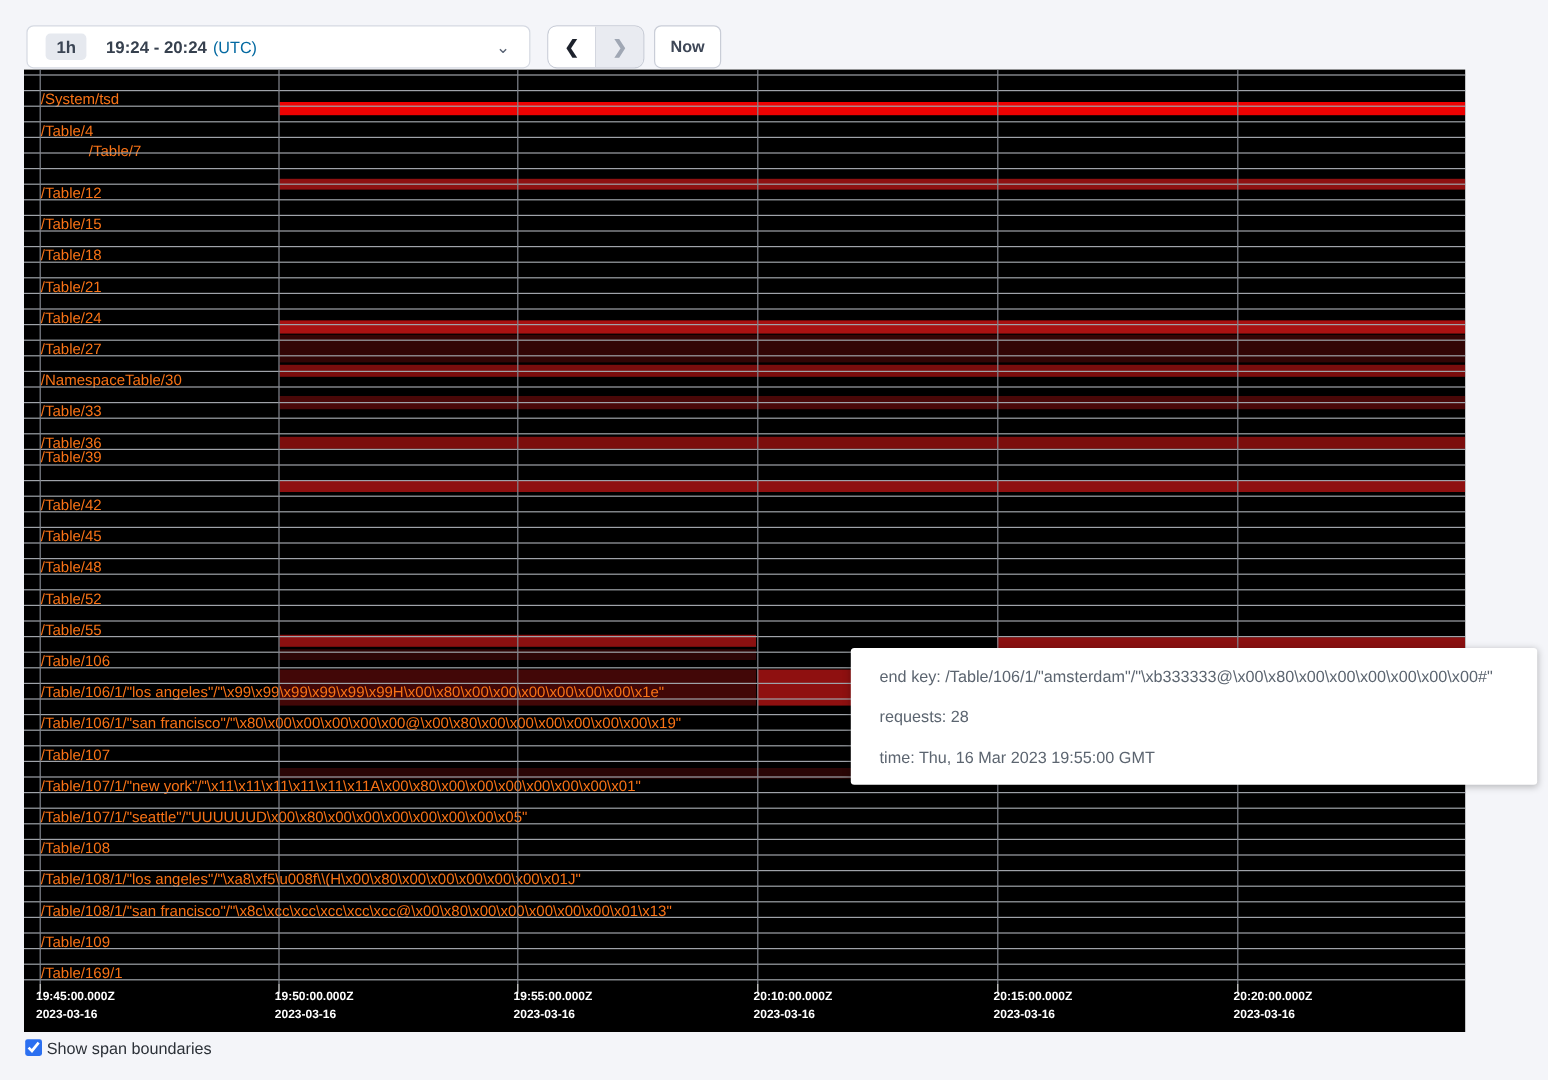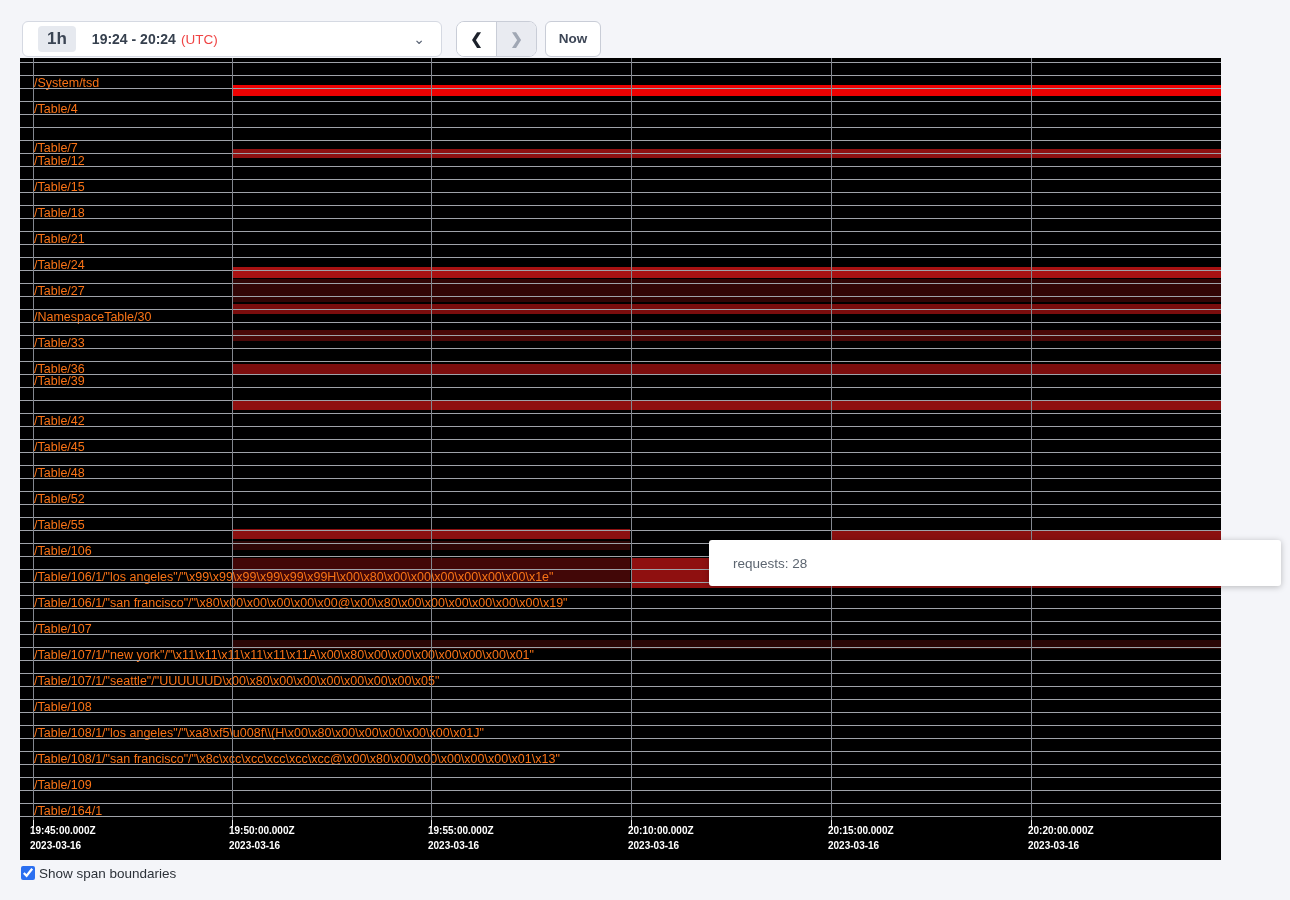--- a/index.html
+++ b/index.html
@@ -9,23 +9,23 @@
     font-family:"Liberation Sans", sans-serif;
     overflow:hidden;
   }
   
   .time-selector{
     position:absolute;left:22px;top:21px;width:420px;height:36px;box-sizing:border-box;
     background:#fff;border:1px solid #d5d9e2;border-radius:6px;
     display:flex;align-items:center;cursor:pointer;
   }
   .range-badge{margin-left:15px;background:#e6e9ef;border-radius:4px;padding:3px 9px;
-    font-size:17px;font-weight:bold;color:#3b4554;}
+    font-size:14px;font-weight:bold;color:#3b4554;}
   .range-label{margin-left:16px;font-size:14px;font-weight:bold;color:#36404e;}
-  .range-tz{margin-left:5px;font-size:13.5px;color:#ef4444;}
+  .range-tz{margin-left:5px;font-size:13.5px;color:#0369a1;}
   .chev-down{margin-left:auto;margin-right:16px;color:#5b6576;font-size:14px;line-height:10px;}
   .nav-group{
     position:absolute;left:456px;top:21px;height:36px;box-sizing:border-box;
     display:flex;border:1px solid #c9cdd7;border-radius:8px;overflow:hidden;background:#fff;
   }
   .nav-btn{width:39px;display:flex;align-items:center;justify-content:center;
     font-size:15px;font-weight:bold;}
   .nav-prev{color:#1c212b;background:#fff;border-right:1px solid #c9cdd7;cursor:pointer;}
   .nav-next{color:#a0a7b4;background:#e9ebf1;}
   .now-btn{
@@ -87,21 +87,21 @@
     <div class="band" style="left: 213px; top: 306px; width: 988px; height: 10px; background: rgb(124, 13, 13);"></div>
     <div class="band" style="left: 213px; top: 342px; width: 988px; height: 10px; background: rgb(143, 16, 16);"></div>
     <div class="band" style="left: 213px; top: 471px; width: 397px; height: 10px; background: rgb(139, 16, 16);"></div>
     <div class="band" style="left: 811px; top: 473px; width: 390px; height: 10px; background: rgb(139, 16, 16);"></div>
     <div class="band" style="left: 213px; top: 483px; width: 397px; height: 9px; background: rgb(46, 6, 6);"></div>
     <div class="band" style="left: 213px; top: 500px; width: 397px; height: 30px; background: rgb(66, 7, 7);"></div>
     <div class="band" style="left: 611px; top: 500px; width: 590px; height: 30px; background: rgb(143, 16, 16);"></div>
     <div class="band" style="left: 213px; top: 582px; width: 988px; height: 9px; background: rgb(42, 5, 5);"></div>
     <div class="key-label" style="top: 25px;">/System/tsd</div>
     <div class="key-label" style="top: 51px;">/Table/4</div>
-    <div class="key-label" style="top: 90px;">/Table/7</div>
+    <div class="key-label" style="top: 68px; margin-left: 40px;">/Table/7</div>
     <div class="key-label" style="top: 103px;">/Table/12</div>
     <div class="key-label" style="top: 129px;">/Table/15</div>
     <div class="key-label" style="top: 155px;">/Table/18</div>
     <div class="key-label" style="top: 181px;">/Table/21</div>
     <div class="key-label" style="top: 207px;">/Table/24</div>
     <div class="key-label" style="top: 233px;">/Table/27</div>
     <div class="key-label" style="top: 259px;">/NamespaceTable/30</div>
     <div class="key-label" style="top: 285px;">/Table/33</div>
     <div class="key-label" style="top: 311px;">/Table/36</div>
     <div class="key-label" style="top: 323px;">/Table/39</div>
@@ -113,21 +113,21 @@
     <div class="key-label" style="top: 493px;">/Table/106</div>
     <div class="key-label" style="top: 519px;">/Table/106/1/"los angeles"/"\x99\x99\x99\x99\x99\x99H\x00\x80\x00\x00\x00\x00\x00\x00\x1e"</div>
     <div class="key-label" style="top: 545px;">/Table/106/1/"san francisco"/"\x80\x00\x00\x00\x00\x00@\x00\x80\x00\x00\x00\x00\x00\x00\x19"</div>
     <div class="key-label" style="top: 571px;">/Table/107</div>
     <div class="key-label" style="top: 597px;">/Table/107/1/"new york"/"\x11\x11\x11\x11\x11\x11A\x00\x80\x00\x00\x00\x00\x00\x00\x01"</div>
     <div class="key-label" style="top: 623px;">/Table/107/1/"seattle"/"UUUUUUD\x00\x80\x00\x00\x00\x00\x00\x00\x05"</div>
     <div class="key-label" style="top: 649px;">/Table/108</div>
     <div class="key-label" style="top: 675px;">/Table/108/1/"los angeles"/"\xa8\xf5\u008f\\(H\x00\x80\x00\x00\x00\x00\x00\x01J"</div>
     <div class="key-label" style="top: 701px;">/Table/108/1/"san francisco"/"\x8c\xcc\xcc\xcc\xcc\xcc@\x00\x80\x00\x00\x00\x00\x00\x01\x13"</div>
     <div class="key-label" style="top: 727px;">/Table/109</div>
-    <div class="key-label" style="top: 753px;">/Table/164/1</div>
+    <div class="key-label" style="top: 753px;">/Table/169/1</div>
     <div class="hline" style="top: 4px;"></div>
     <div class="hline" style="top: 17px;"></div>
     <div class="hline" style="top: 30px;"></div>
     <div class="hline" style="top: 43px;"></div>
     <div class="hline" style="top: 56px;"></div>
     <div class="hline" style="top: 69px;"></div>
     <div class="hline" style="top: 82px;"></div>
     <div class="hline" style="top: 95px;"></div>
     <div class="hline" style="top: 108px;"></div>
     <div class="hline" style="top: 121px;"></div>
@@ -212,19 +212,21 @@
     </div>
     <div class="vline" style="left: 1011px;"></div>
     <div class="tick" style="left: 1011px;"></div>
     <div class="axis-label" style="left: 1008px;">
       <div>20:20:00.000Z</div>
       <div>2023-03-16</div>
     </div>
   </div>
 
 <div id="tooltip">
+  <div class="tt-line">end key: /Table/106/1/"amsterdam"/"\xb333333@\x00\x80\x00\x00\x00\x00\x00\x00#"</div>
   <div class="tt-line">requests: 28</div>
+  <div class="tt-line">time: Thu, 16 Mar 2023 19:55:00 GMT</div>
 </div>
 
 <div class="checkbox-row">
   <input type="checkbox" checked="" style="">
   <span>Show span boundaries</span>
 </div>
 
 </body></html>

